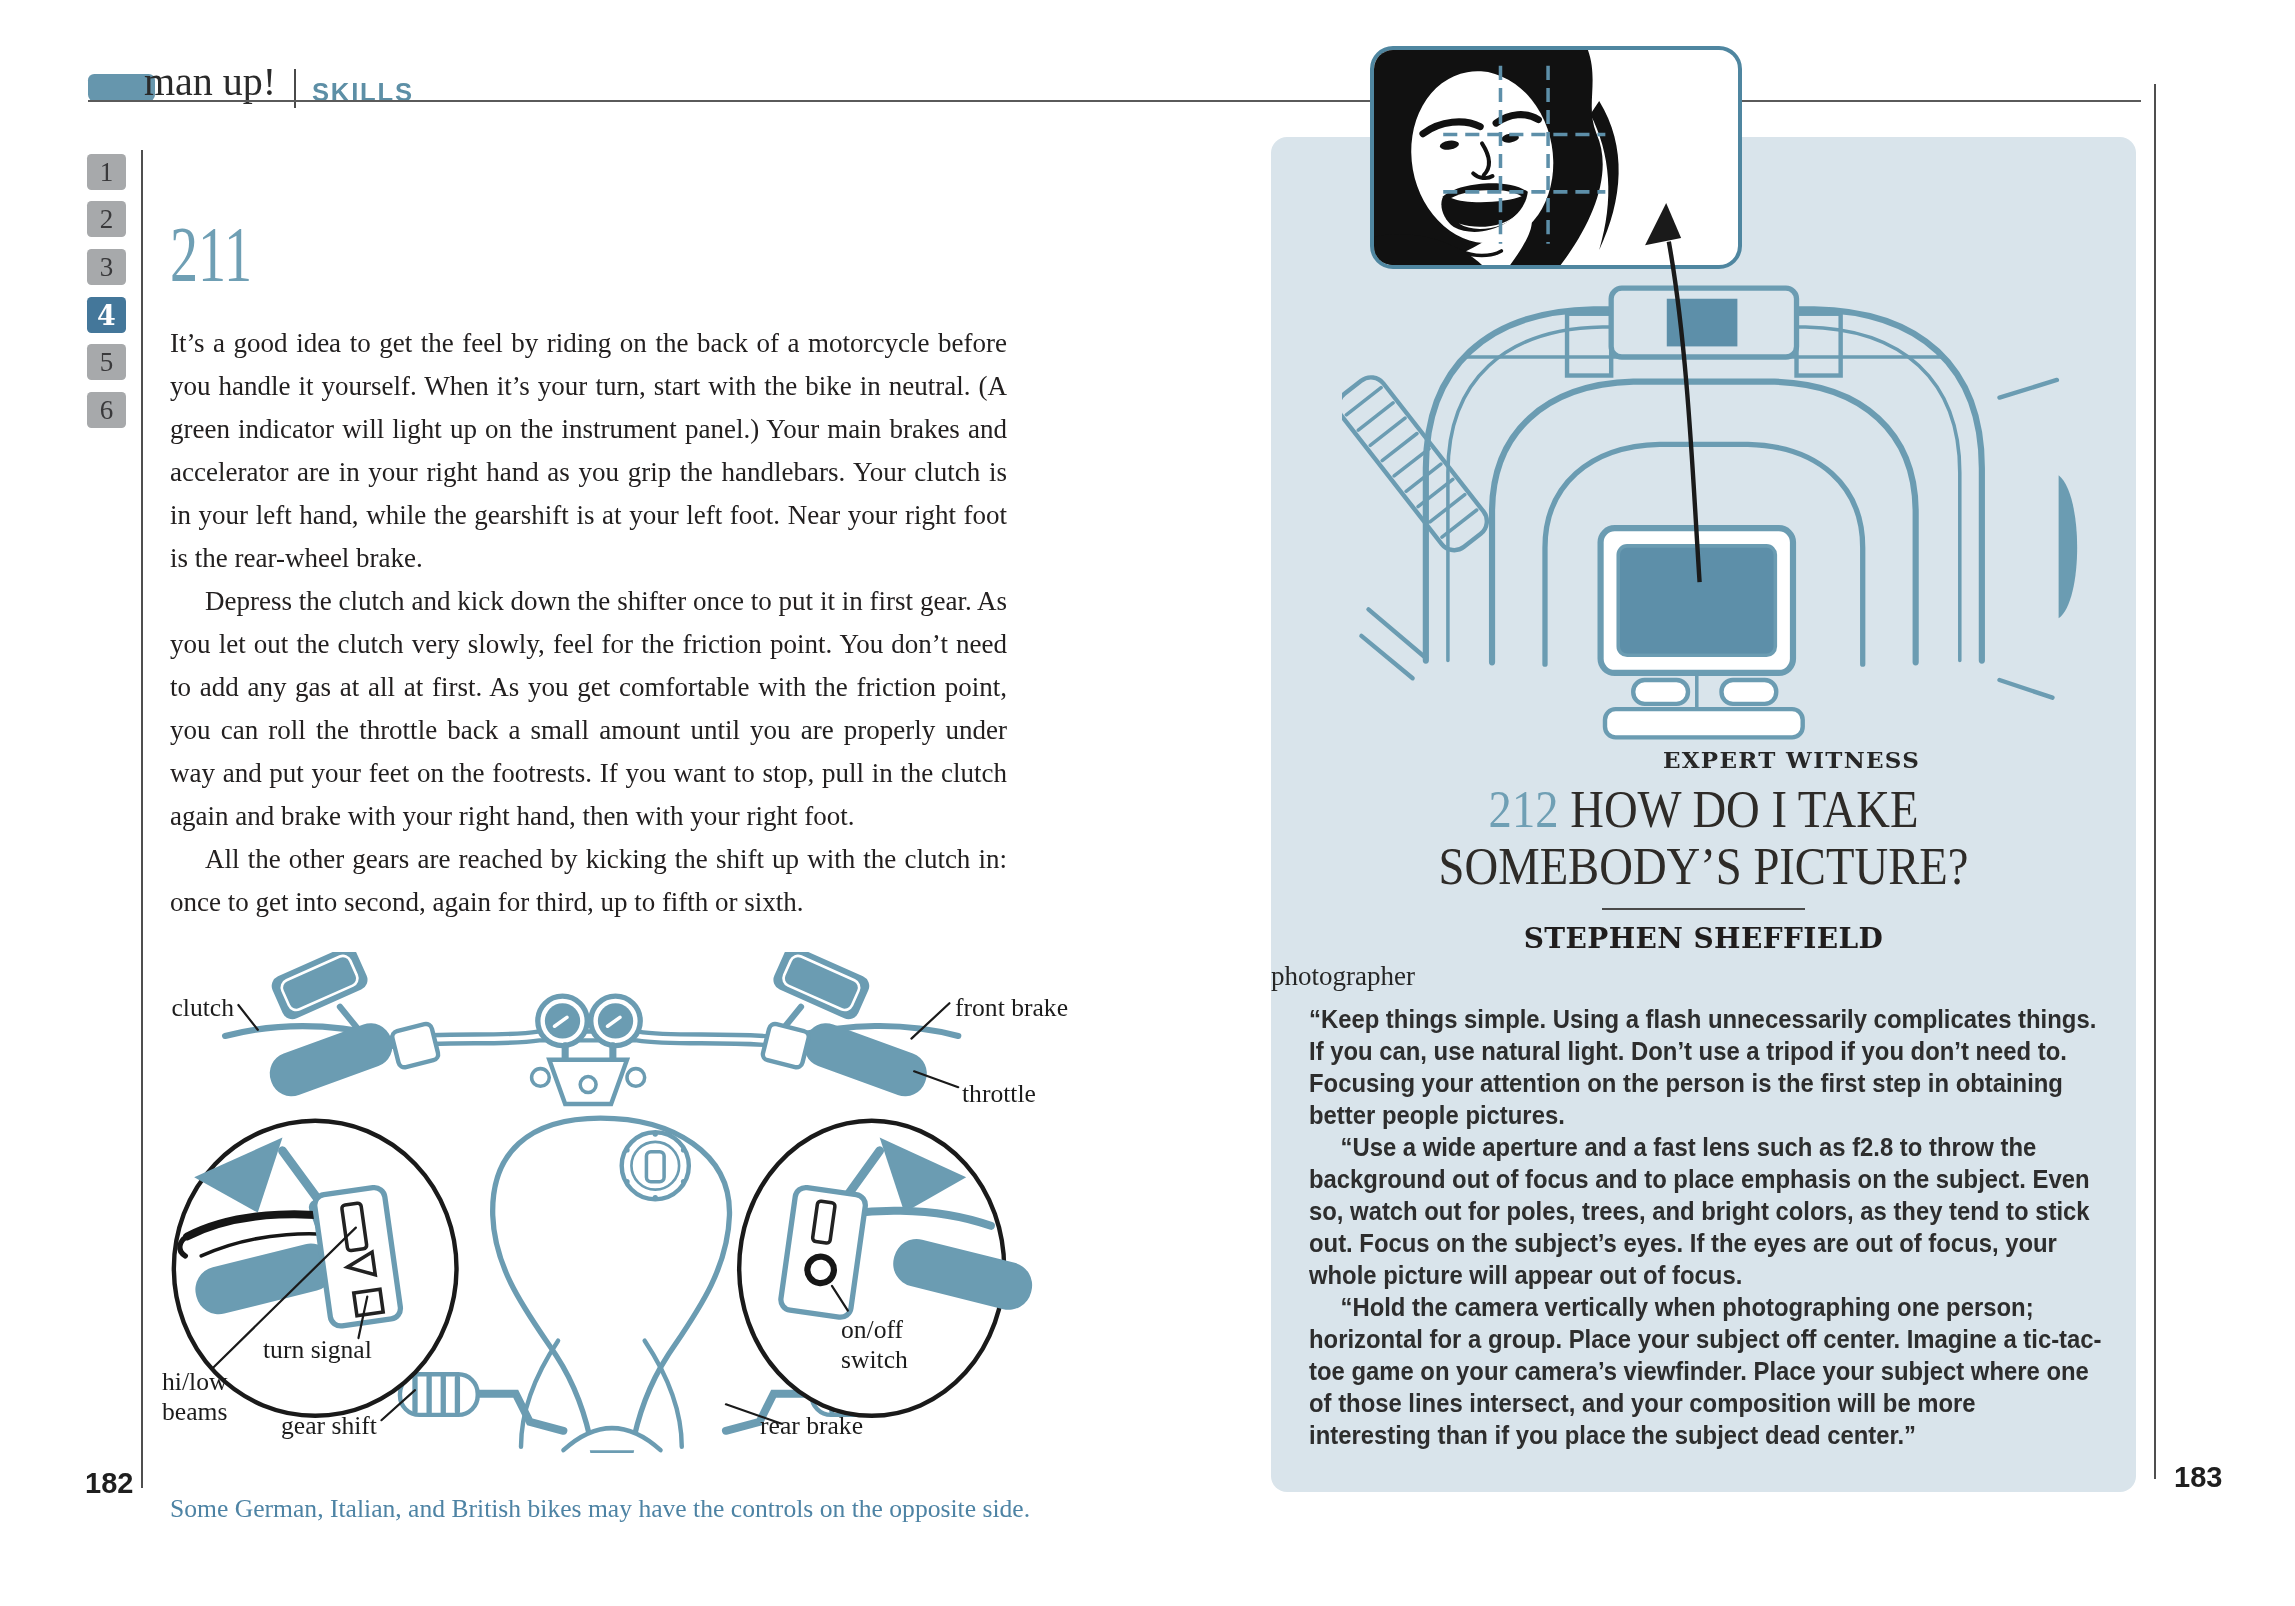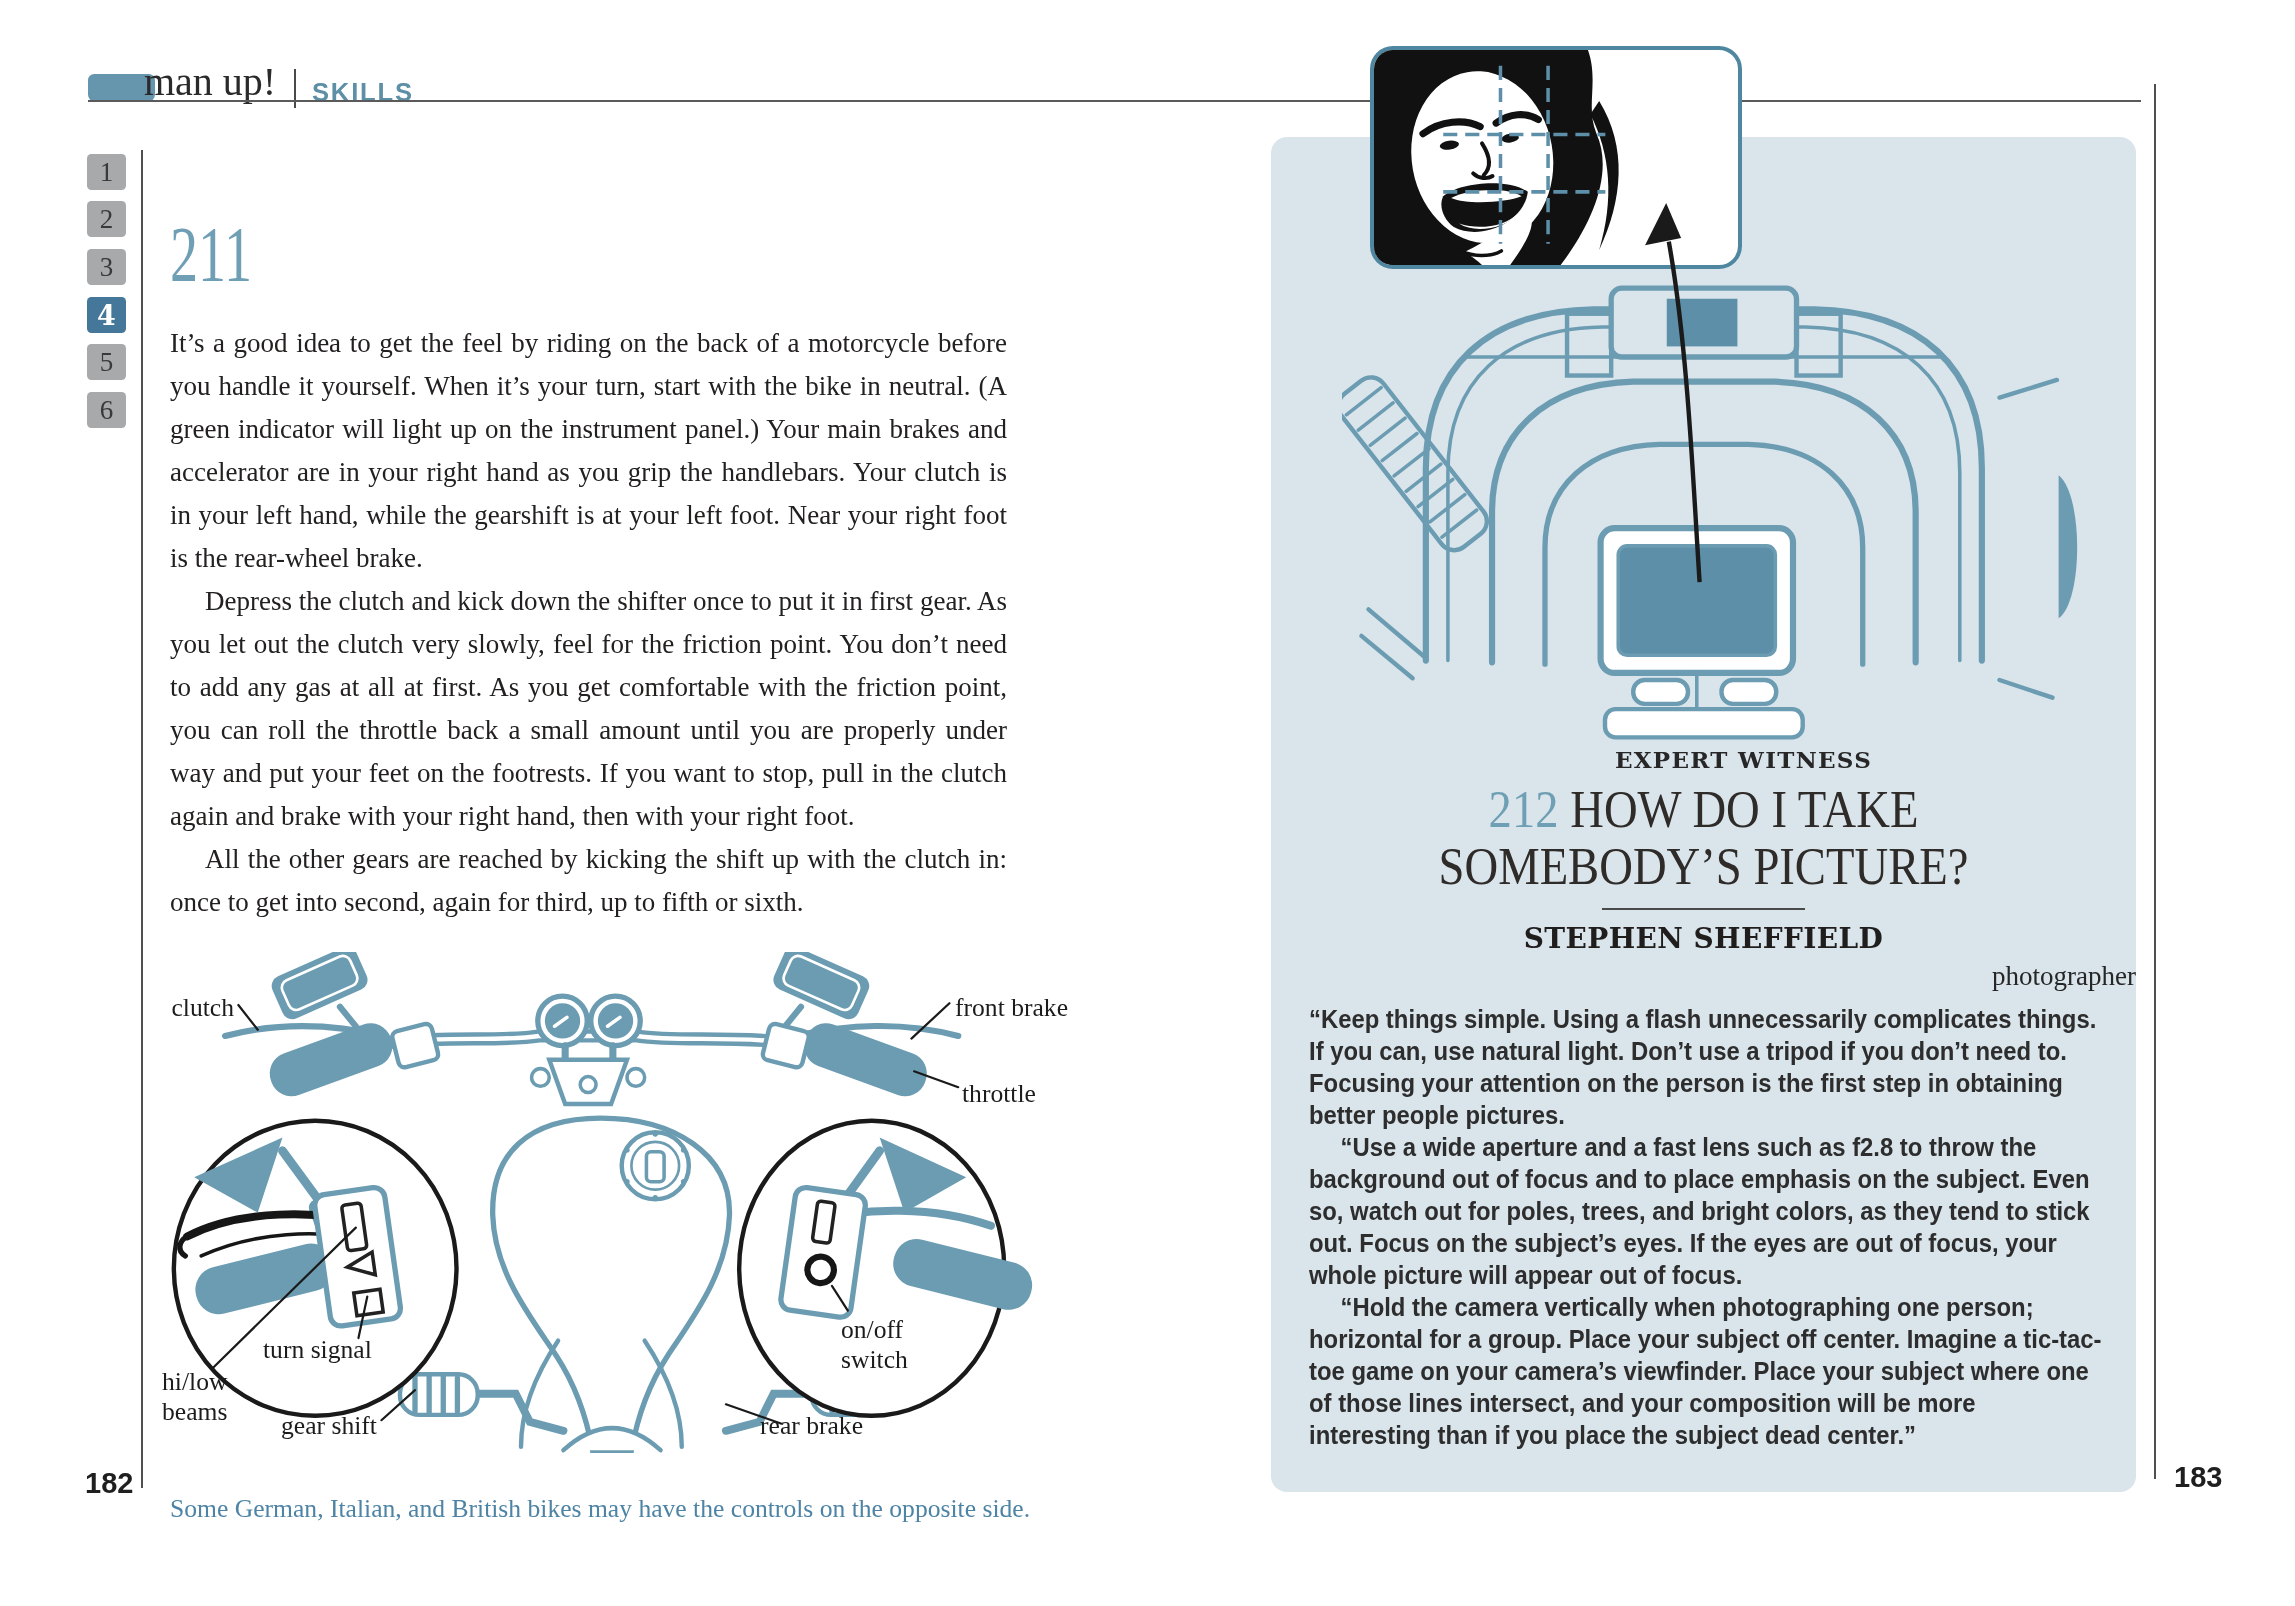--- a/index.html
+++ b/index.html
@@ -42,28 +42,28 @@
   .dlabel{font-size:25.6px;color:#1c1c1c;line-height:1.18;}
 
   
   .panel{left:1271px;top:137px;width:865px;height:1355px;background:#d9e4eb;border-radius:16px;z-index:0;}
   .inset{left:1370px;top:46px;width:364px;height:215px;background:#ffffff;border:4.4px solid #4f86a0;
          border-radius:23px;overflow:hidden;z-index:4;}
   .camera-svg{left:1342px;top:265px;z-index:1;}
   .arrow-svg{left:1616px;top:199px;z-index:5;}
 
   .eyebrow{left:1271px;top:746px;width:945px;text-align:center;font-family:"DejaVu Serif",serif;
-           font-weight:bold;font-size:23px;color:#272727;letter-spacing:1.3px;z-index:2;}
+           font-weight:bold;font-size:23px;color:#272727;letter-spacing:1.3px;z-index:2;padding-left:48px;}
   .rtitle{left:1271px;top:781px;width:865px;text-align:center;font-size:53px;color:#2e2b28;
           line-height:57px;transform:scaleX(.88);letter-spacing:0;z-index:2;}
   .rtitle .num{color:#6f9fb4;}
   .rtitle-rule{left:1602px;top:908px;width:203px;height:1.8px;background:#4a4a4a;z-index:2;}
   .author{left:1271px;top:922px;width:865px;text-align:center;font-family:"DejaVu Serif",serif;
           font-weight:bold;font-size:28px;color:#201d1d;letter-spacing:0.4px;z-index:2;}
-  .role{left:1271px;top:961px;width:865px;text-align:right;font-size:27px;color:#262626;z-index:2;}
+  .role{left:1271px;top:961px;width:865px;text-align:left;font-size:27px;color:#262626;z-index:2;}
   .quote{left:1309px;top:1003px;width:883px;transform:scaleX(.9);transform-origin:left top;
          font-family:"Liberation Sans",sans-serif;font-weight:bold;font-size:26.5px;line-height:32px;
          color:#2d2d2d;z-index:2;}
   .quote p{margin:0;}
   .quote p.ind{text-indent:35px;}
 </style>
 </head>
 <body>
 
 <div class="abs brand-pill"></div>

